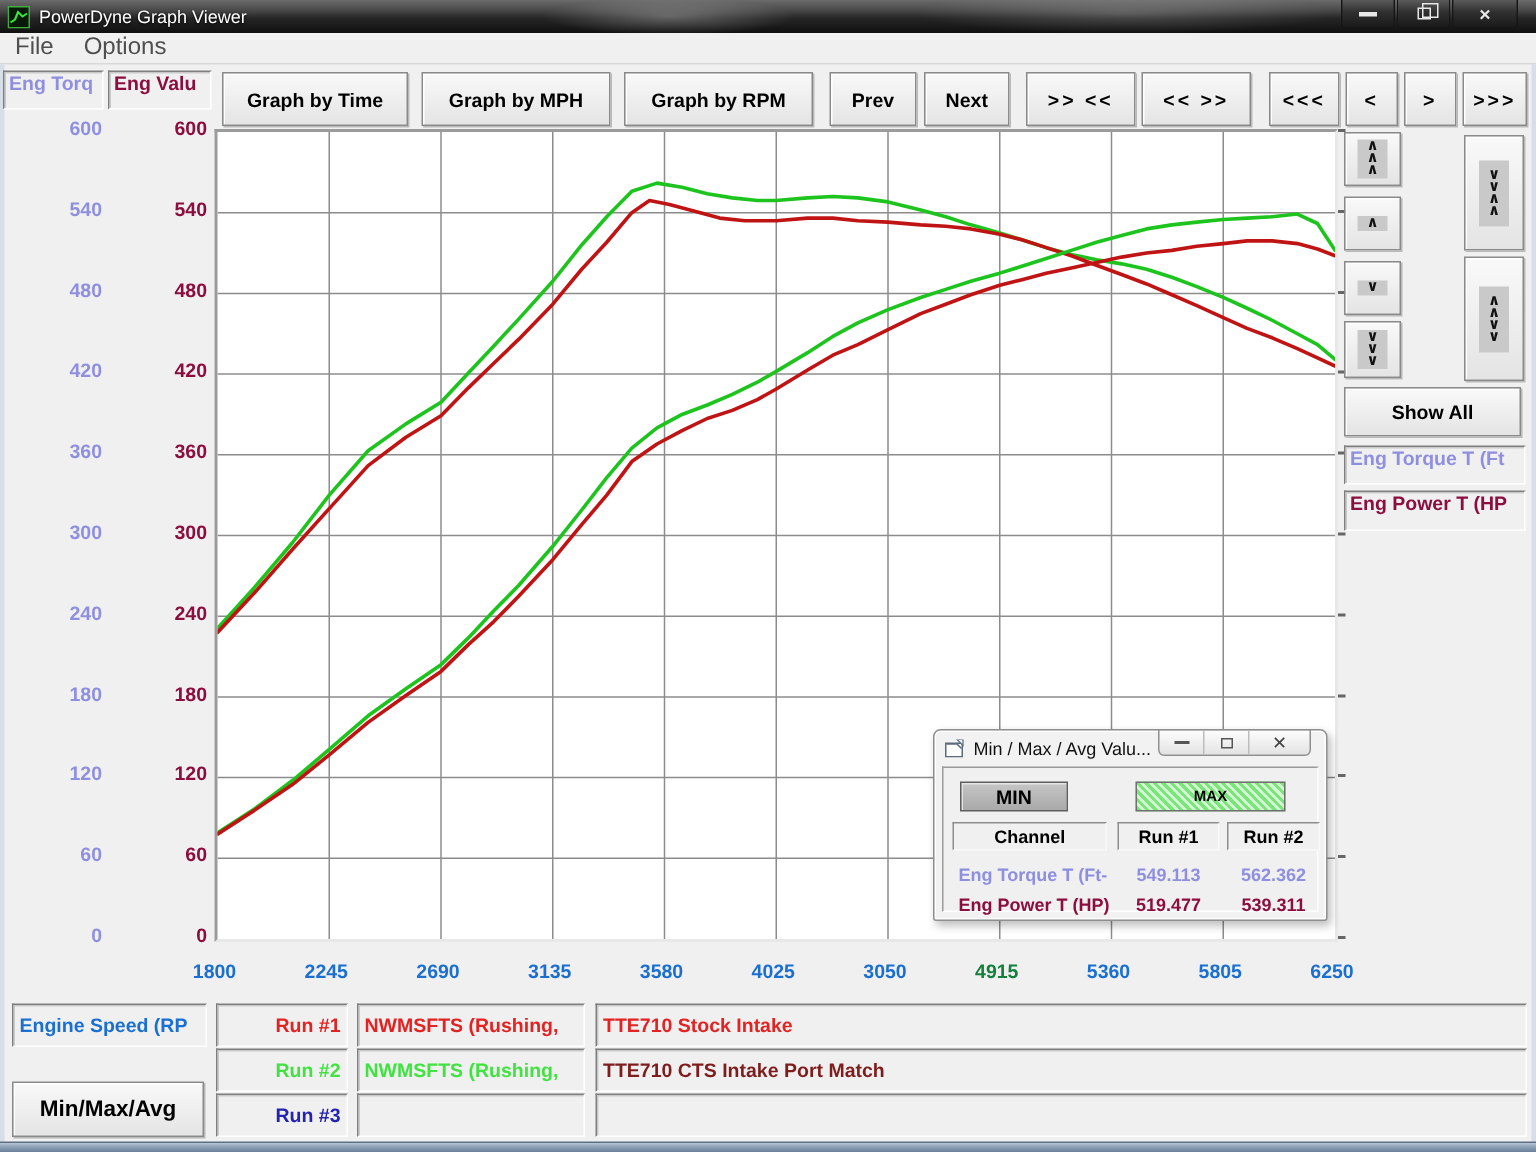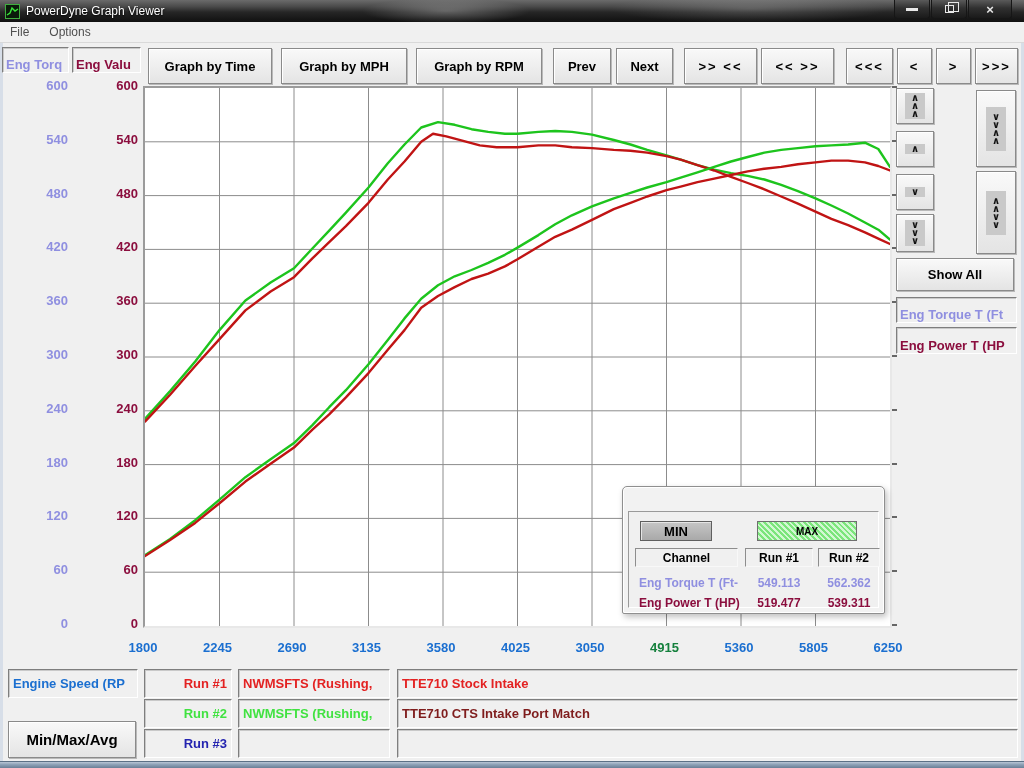--- a/index.html
+++ b/index.html
@@ -22,31 +22,31 @@
     background:linear-gradient(180deg,#5a5a5a,#303030 45%,#1a1a1a);
     border:1px solid #161616; border-top:none; color:#e8e8e8;
     border-radius:0 0 3px 3px; margin-left:1px; }
   .winbtn .dash { width:12px; height:3px; background:#e8e8e8; }
   .winbtn .restore { width:9px; height:8px; border:1px solid #e8e8e8; position:relative; background:transparent; }
   .winbtn .restore:before { content:""; position:absolute; left:2px; top:-4px; width:9px; height:8px; border:1px solid #e8e8e8; }
   .winbtn.close-btn { width:44px; font-size:13px; font-weight:bold; }
 
   #menu-bar { left:0; top:22px; width:1024px; height:21px; background:#f0f0f0;
     border-bottom:1px solid #d9d9d9; display:flex; align-items:center; }
-  .menu-item { color:#4f4f4f; font-size:12px; padding:2px 10px; }
+  .menu-item { color:#4f4f4f; font-size:16px; padding:2px 10px; }
 
   
   .btn3d { background:linear-gradient(180deg,#f9f9f9,#e4e4e4);
     border:1px solid #8a8a8a; box-shadow:inset 1px 1px 0 #ffffff, 1px 1px 0 #b9b9b9;
     display:flex; align-items:center; justify-content:center;
     font-size:13px; font-weight:bold; color:#000; }
   .sunken { background:#f0f0f0; border:1px solid; border-color:#7e7e7e #ffffff #ffffff #7e7e7e;
     box-shadow:inset 1px 1px 0 #c9c9c9; }
   .chanbtn { font-size:13px; font-weight:bold; white-space:nowrap; overflow:hidden;
-    padding-left:3px; display:flex; align-items:flex-end; }
+    padding-left:3px; display:flex; align-items:flex-start; }
 
   
   .chevbtn { flex-direction:column; }
   .chev-inner { background:#c9c9c9; display:flex; flex-direction:column; align-items:center;
     justify-content:center; padding:1px 6px; color:#111; font-family:"DejaVu Sans",sans-serif;
     font-size:10px; font-weight:bold; line-height:8px; }
 
   
   #plot { left:143px; top:86px; width:749px; height:542px; background:#ffffff;
     border:2px solid; border-color:#9b9b9b #e8e8e8 #e8e8e8 #9b9b9b; }
@@ -255,20 +255,41 @@
   <span>Show All</span>
 </div>
 <div class="abs sunken chanbtn" style="left:896px;top:297px;width:121px;height:26px;">
   <span style="color:#8f8fe0;font-size:13px;">Eng Torque T (Ft</span>
 </div>
 <div class="abs sunken chanbtn" style="left:896px;top:327px;width:121px;height:27px;">
   <span style="color:#8b0e3e;font-size:13px;">Eng Power T (HP</span>
 </div>
 
 <div class="abs" id="minmax-window">
+  <div id="minmax-titlebar">
+    <span style="display:inline-flex;margin-left:7px;">
+      <svg width="13" height="12">
+          <rect x="0.5" y="2.5" width="11" height="9" fill="#fdfdfd" stroke="#5a6b7d"></rect>
+          <polyline points="1,3 8,3 11,6" fill="none" stroke="#5a6b7d"></polyline>
+          <polygon points="8,0 12,0 12,4" fill="#e8eef5" stroke="#5a6b7d" stroke-width="0.8"></polygon>
+        </svg>
+    </span>
+    <span id="minmax-title">Min / Max / Avg Valu...</span>
+    <span id="minmax-winbtns">
+      <span class="mmbtn">
+          <span class="dash"></span>
+        </span>
+      <span class="mmbtn">
+          <span class="restore"></span>
+        </span>
+      <span class="mmbtn">
+          <span>✕</span>
+        </span>
+    </span>
+  </div>
   <div id="minmax-body">
     <div id="min-button">
         <span>MIN</span>
       </div>
     <div id="max-button">
         <span>MAX</span>
       </div>
     <div class="mmhead" style="left:6px;width:103px;">
         <span>Channel</span>
       </div>

